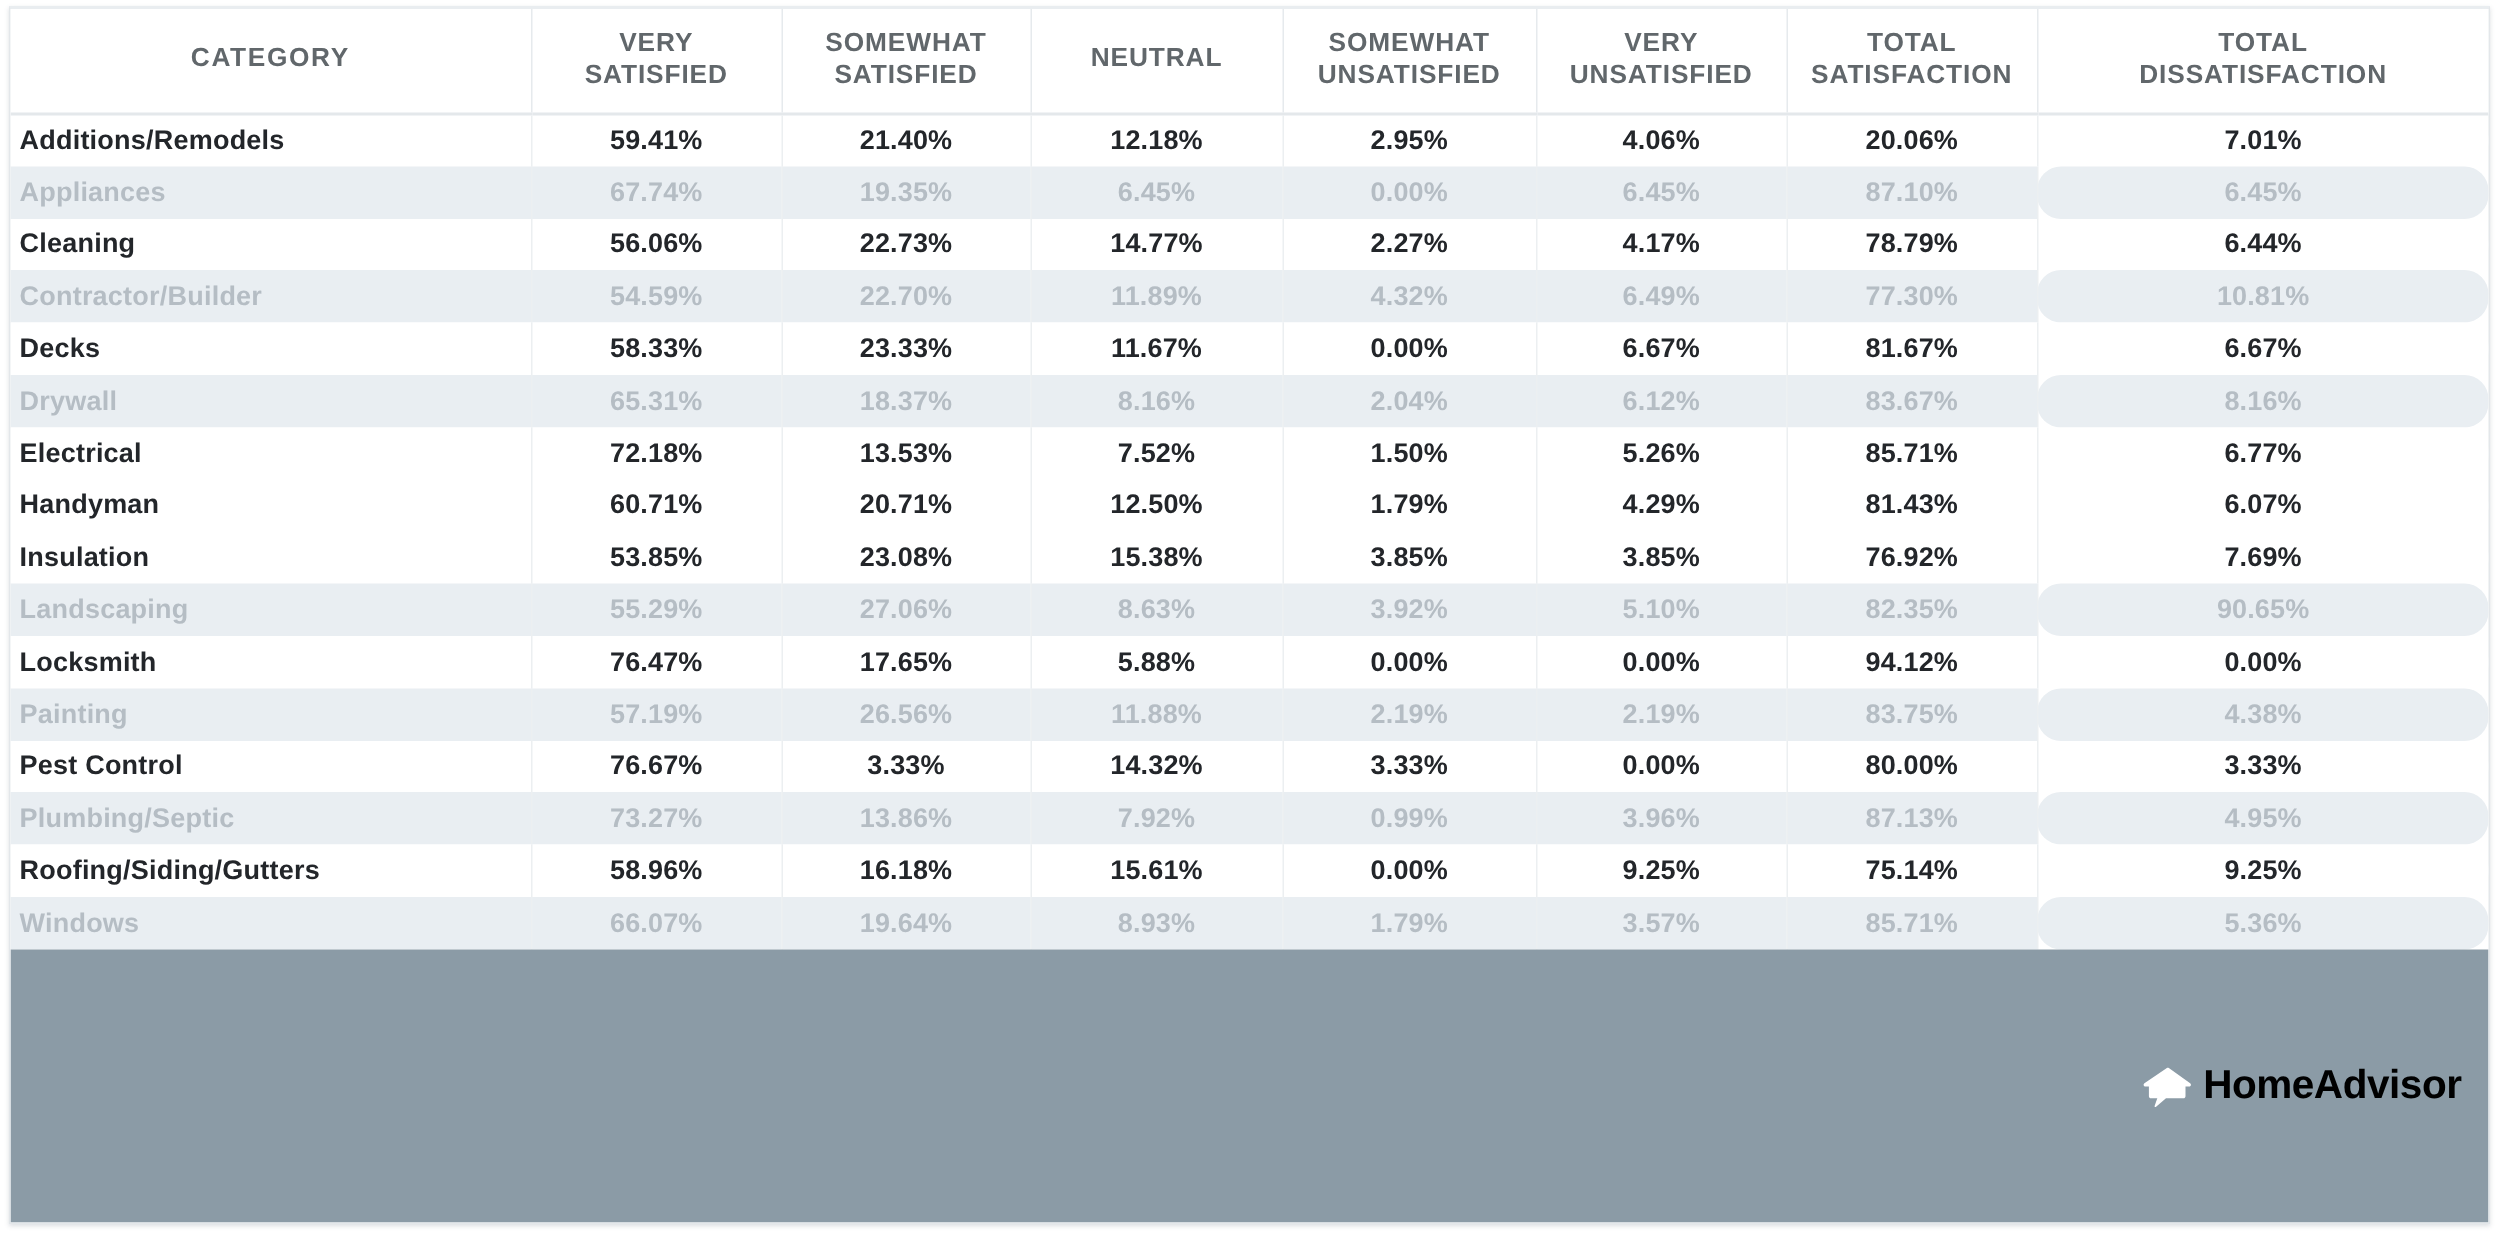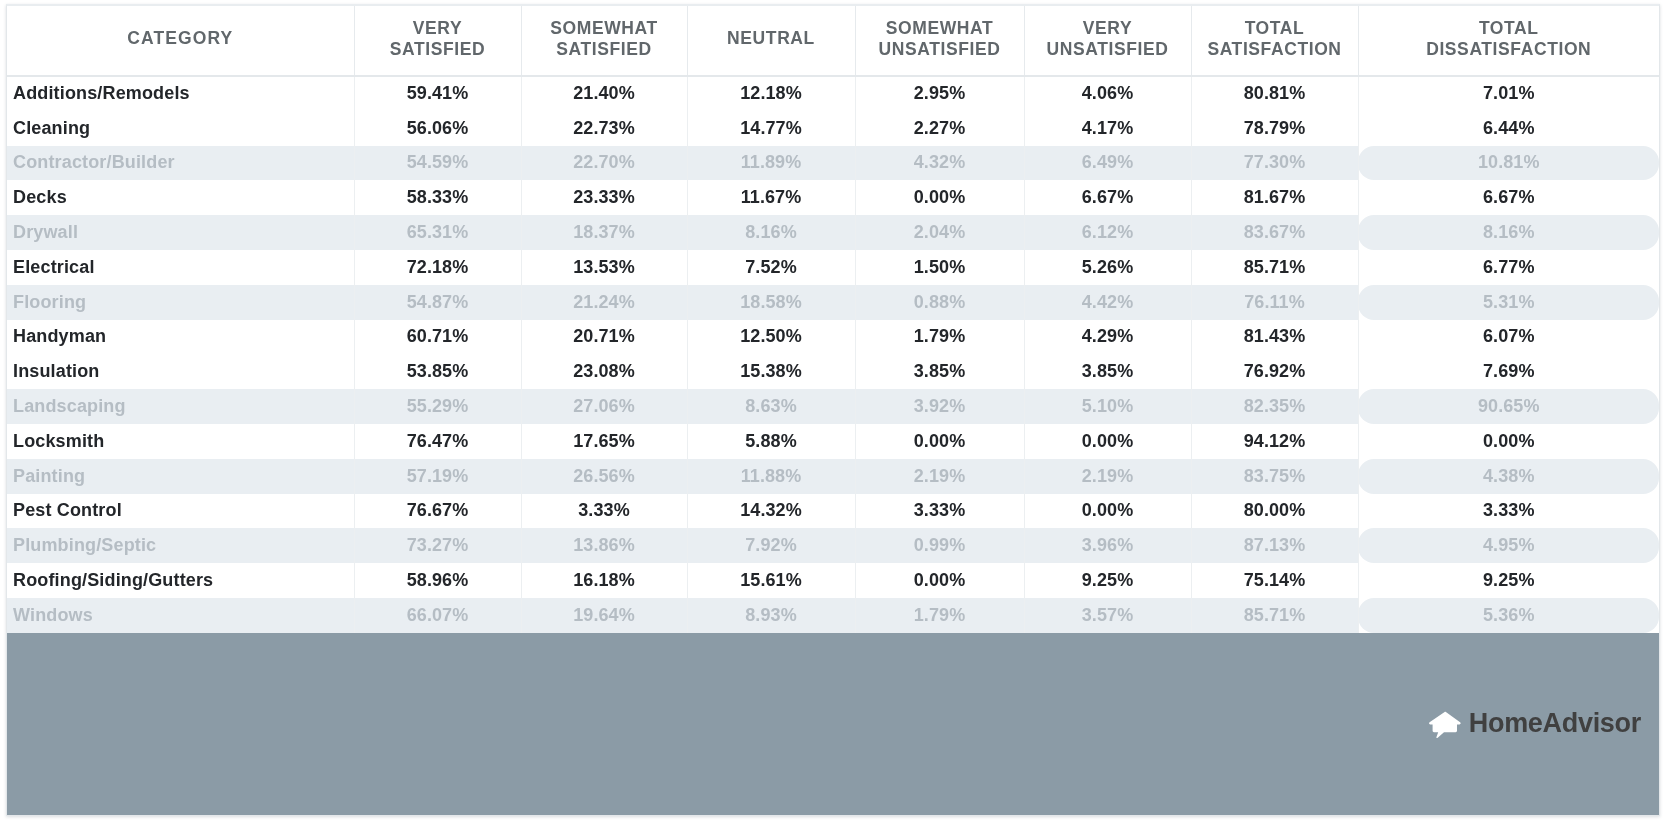--- a/index.html
+++ b/index.html
@@ -110,21 +110,21 @@
     padding-right: 18px;
     box-sizing: border-box;
   }
   .logo {
     display: flex;
     align-items: center;
     gap: 7px;
   }
   .logo svg { display: block; }
   .logo-text {
-    color: #404040;
+    color: #000000;
     font-size: 27px;
     font-weight: 700;
     letter-spacing: -0.3px;
     font-family: "Liberation Sans", sans-serif;
   }
 </style>
 </head>
 <body>
 
 <div class="table-wrap">
@@ -160,22 +160,32 @@
         </tr>
       </thead>
       <tbody id="table-body">
           <tr class="row-odd">
             <td class="cat-cell">Additions/Remodels</td>
             <td class="">59.41%</td>
             <td class="">21.40%</td>
             <td class="">12.18%</td>
             <td class="">2.95%</td>
             <td class="">4.06%</td>
-            <td class="">80.81%</td>
+            <td class="">20.06%</td>
             <td class="last">7.01%</td>
+          </tr>
+          <tr class="row-even">
+            <td class="cat-cell">Appliances</td>
+            <td class="">67.74%</td>
+            <td class="">19.35%</td>
+            <td class="">6.45%</td>
+            <td class="">0.00%</td>
+            <td class="">6.45%</td>
+            <td class="">87.10%</td>
+            <td class="last">6.45%</td>
           </tr>
           <tr class="row-odd">
             <td class="cat-cell">Cleaning</td>
             <td class="">56.06%</td>
             <td class="">22.73%</td>
             <td class="">14.77%</td>
             <td class="">2.27%</td>
             <td class="">4.17%</td>
             <td class="">78.79%</td>
             <td class="last">6.44%</td>
@@ -212,30 +222,20 @@
           </tr>
           <tr class="row-odd">
             <td class="cat-cell">Electrical</td>
             <td class="">72.18%</td>
             <td class="">13.53%</td>
             <td class="">7.52%</td>
             <td class="">1.50%</td>
             <td class="">5.26%</td>
             <td class="">85.71%</td>
             <td class="last">6.77%</td>
-          </tr>
-          <tr class="row-even">
-            <td class="cat-cell">Flooring</td>
-            <td class="">54.87%</td>
-            <td class="">21.24%</td>
-            <td class="">18.58%</td>
-            <td class="">0.88%</td>
-            <td class="">4.42%</td>
-            <td class="">76.11%</td>
-            <td class="last">5.31%</td>
           </tr>
           <tr class="row-odd">
             <td class="cat-cell">Handyman</td>
             <td class="">60.71%</td>
             <td class="">20.71%</td>
             <td class="">12.50%</td>
             <td class="">1.79%</td>
             <td class="">4.29%</td>
             <td class="">81.43%</td>
             <td class="last">6.07%</td>

